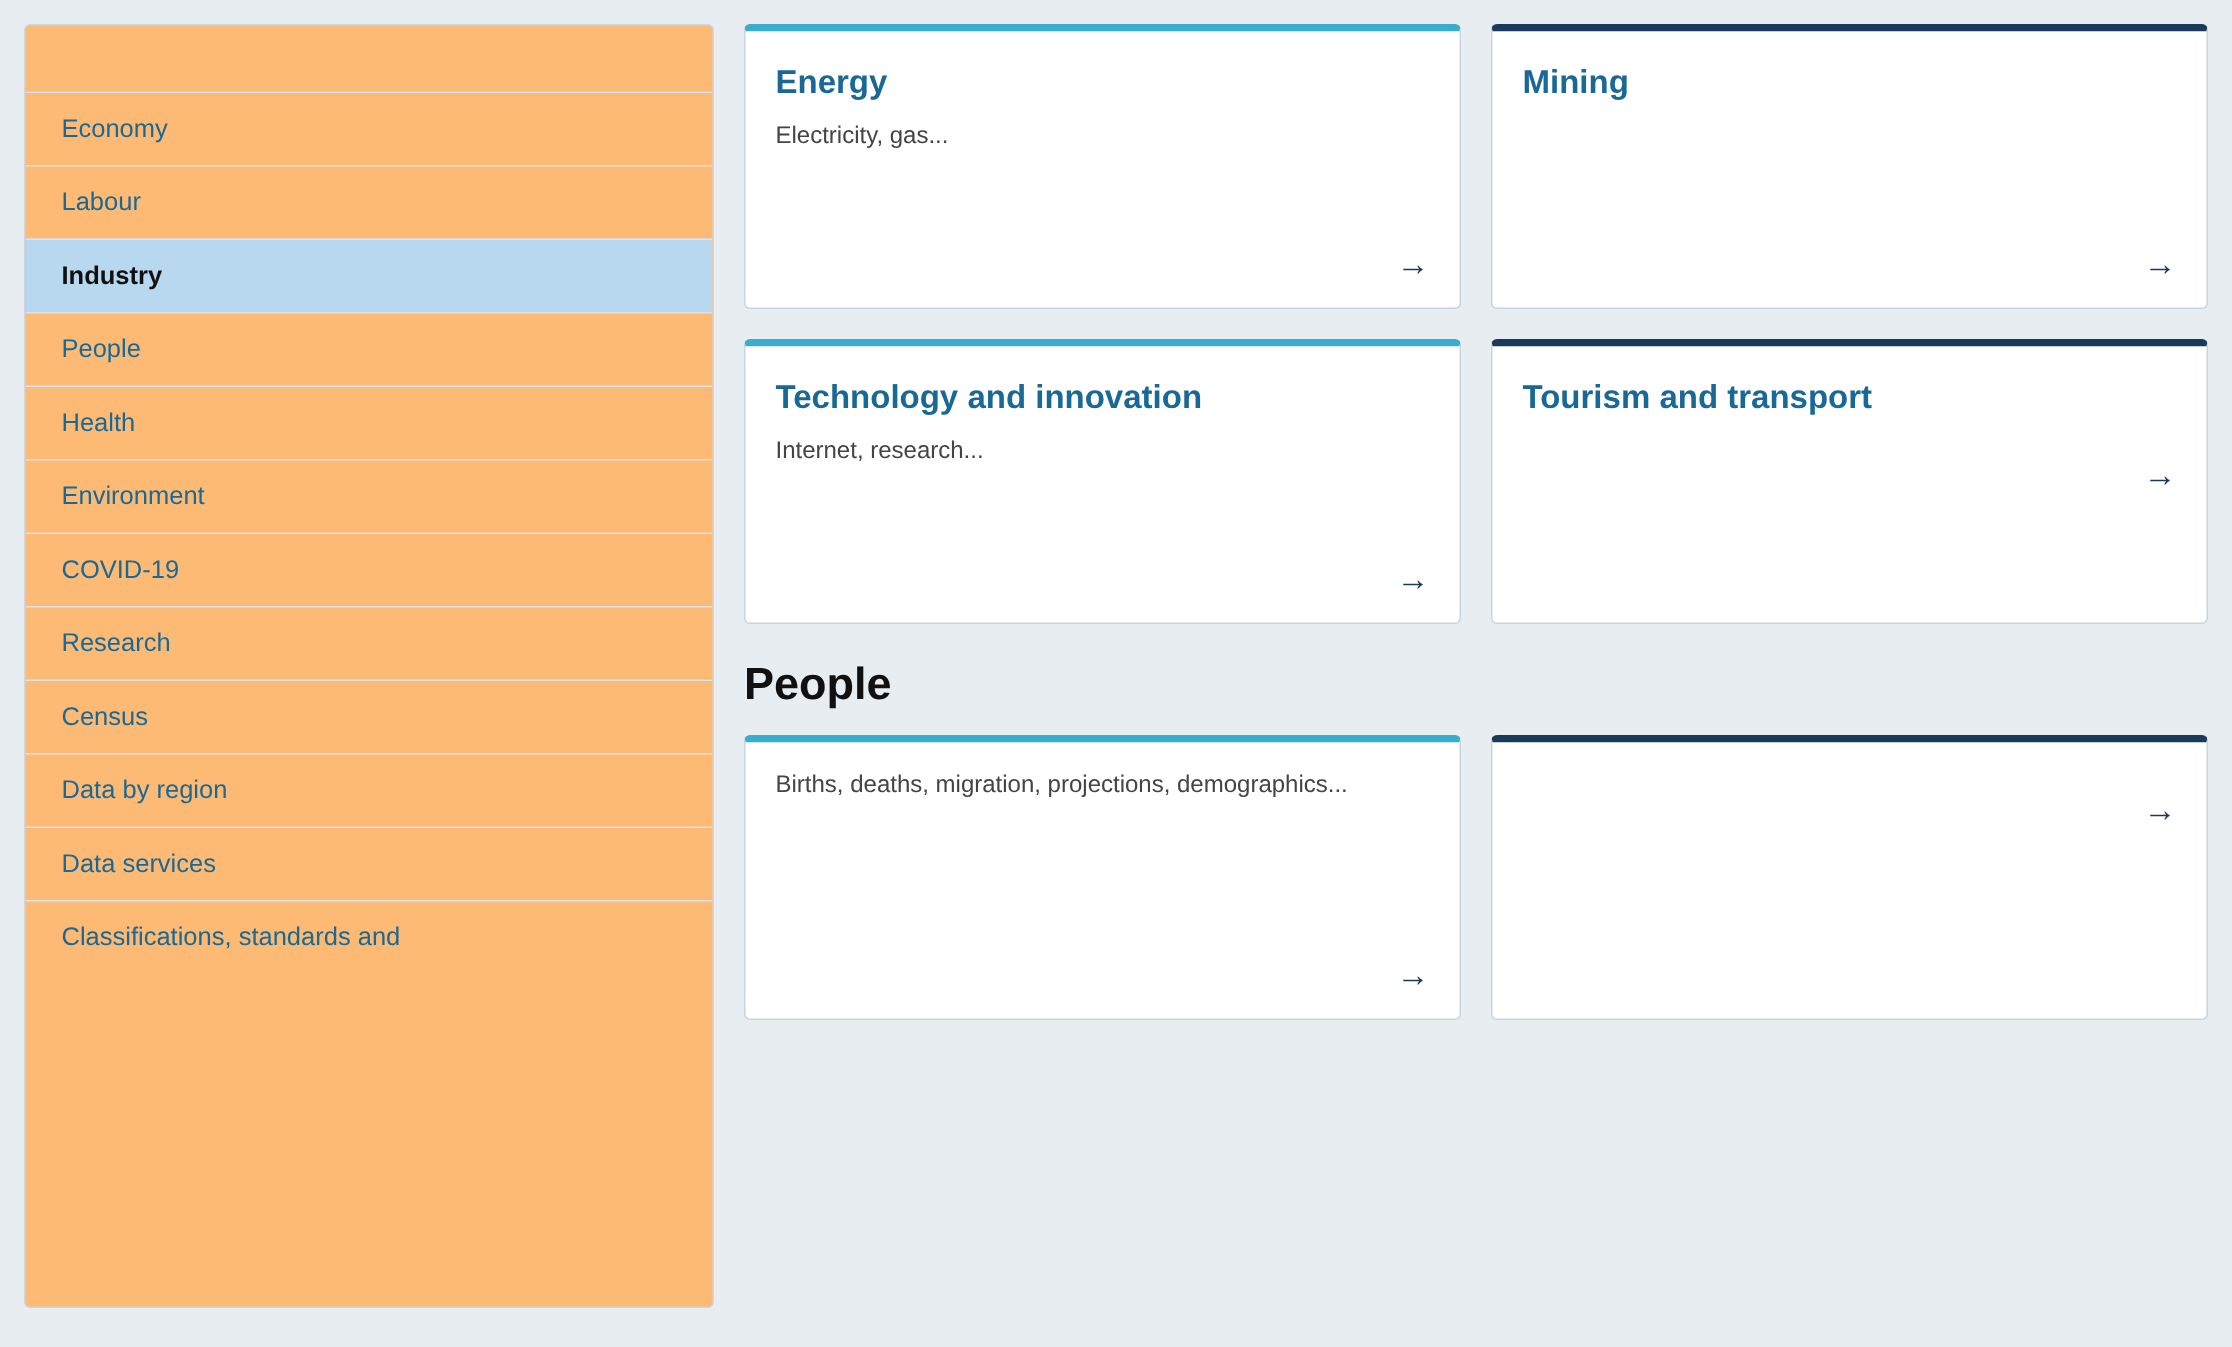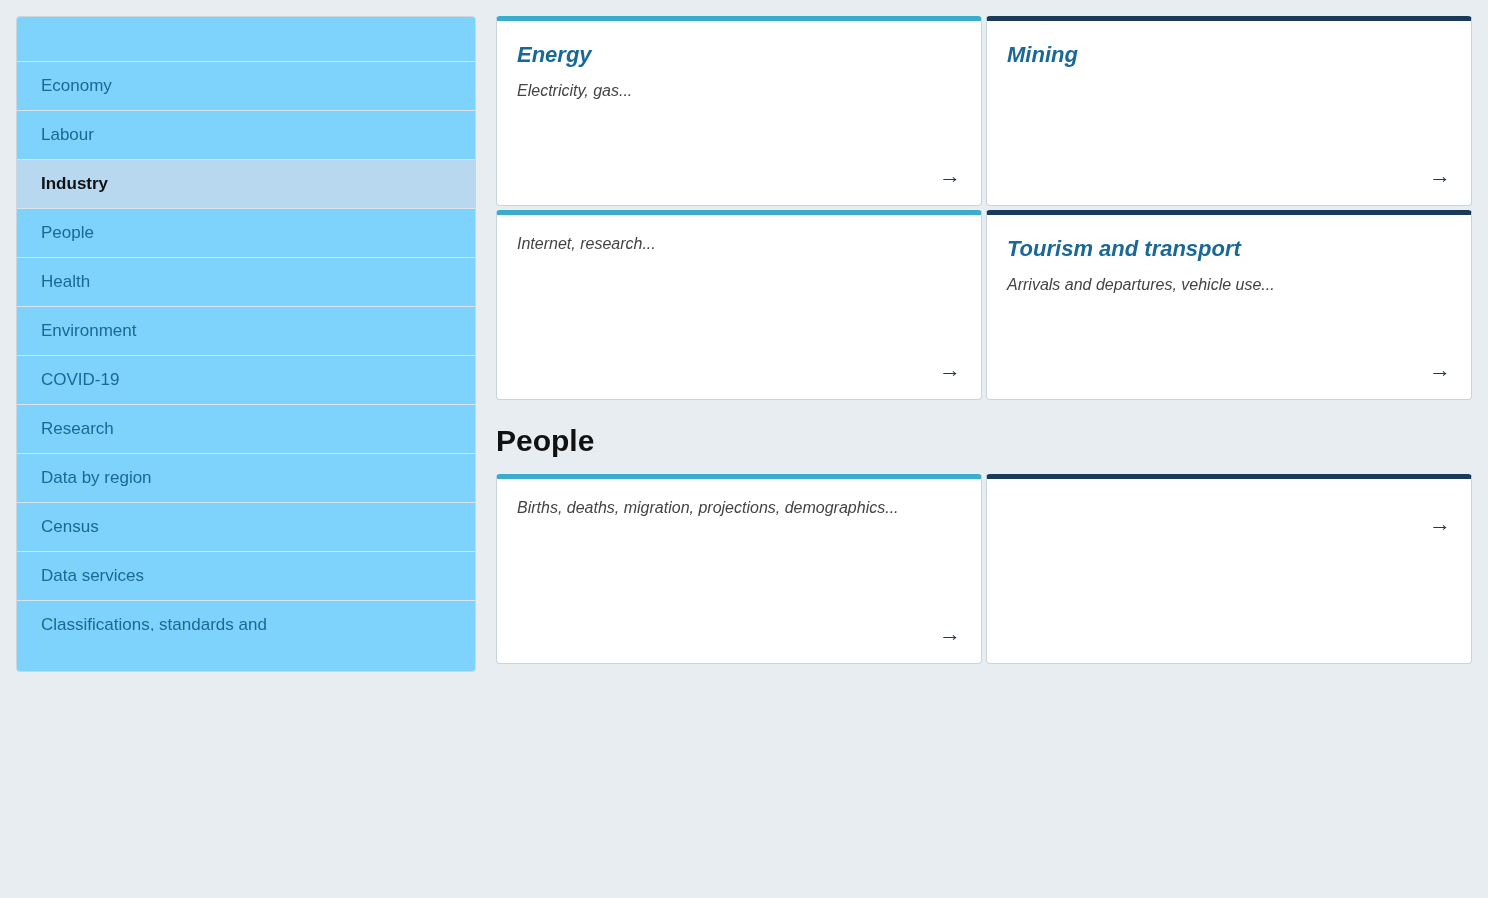--- a/index.html
+++ b/index.html
@@ -9,27 +9,27 @@
       display: flex;
       gap: 0;
       min-height: 898px;
       padding: 16px;
     }
 
     
     .sidebar {
       width: 460px;
       min-width: 460px;
-      background: #7dd3fc;
+      background: #fdba74;
       border: 1px solid #cdd5de;
       border-radius: 4px;
       padding: 24px 0 0 0;
       overflow: hidden;
       position: relative;
-      height: 656px;
+      height: 856px;
     }
 
     .sidebar-title {
       font-size: 22px;
       font-weight: 700;
       color: #111;
       padding: 0 24px 20px 24px;
     }
 
     .sidebar-list {
@@ -75,23 +75,22 @@
       font-size: 30px;
       font-weight: 900;
       color: #111;
       margin-bottom: 16px;
       margin-top: 20px;
     }
 
     .cards-grid {
       display: grid;
       grid-template-columns: 1fr 1fr;
-      gap: 4px;
+      gap: 20px;
       margin-bottom: 24px;
-      font-style: italic;
     }
 
     .card {
       background: #fff;
       border: 1px solid #c8d4de;
       border-radius: 4px;
       padding: 20px 20px 16px 20px;
       position: relative;
       min-height: 190px;
       display: flex;
@@ -137,47 +136,47 @@
   <ul class="sidebar-list">
 
   <li class="sidebar-item">Economy</li>
       <li class="sidebar-item">Labour</li>
       <li class="sidebar-item active">Industry</li>
       <li class="sidebar-item">People</li>
       <li class="sidebar-item">Health</li>
       <li class="sidebar-item">Environment</li>
       <li class="sidebar-item">COVID-19</li>
       <li class="sidebar-item">Research</li>
+      <li class="sidebar-item">Census</li>
       <li class="sidebar-item">Data by region</li>
-      <li class="sidebar-item">Census</li>
       <li class="sidebar-item">Data services</li>
       <li class="sidebar-item">Classifications, standards and</li>
     </ul>
 </div>
 
 <div class="main-content">
 
 <div class="cards-grid">
       <div class="card teal-top">
         <div class="card-title">Energy</div>
         <div class="card-desc">Electricity, gas...</div>
         <div class="card-arrow">→</div>
       </div>
       <div class="card dark-top">
         <div class="card-title">Mining</div>
         <div class="card-desc"></div>
         <div class="card-arrow">→</div>
       </div>
       <div class="card teal-top">
+        <div class="card-title">Technology and innovation</div>
         <div class="card-desc">Internet, research...</div>
         <div class="card-arrow">→</div>
       </div>
       <div class="card dark-top">
         <div class="card-title">Tourism and transport</div>
-        <div class="card-desc">Arrivals and departures, vehicle use...</div>
         <div class="card-arrow">→</div>
       </div>
     </div>
     <h2 class="section-heading">People</h2>
     <div class="cards-grid">
       <div class="card teal-top">
         <div class="card-desc">Births, deaths, migration, projections, demographics...</div>
         <div class="card-arrow">→</div>
       </div>
       <div class="card dark-top">

